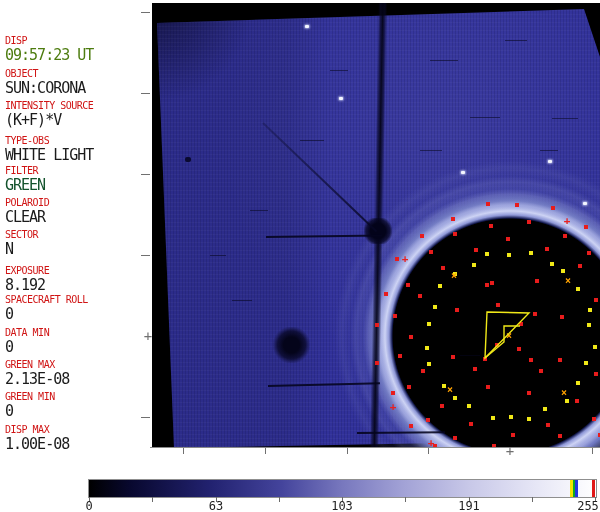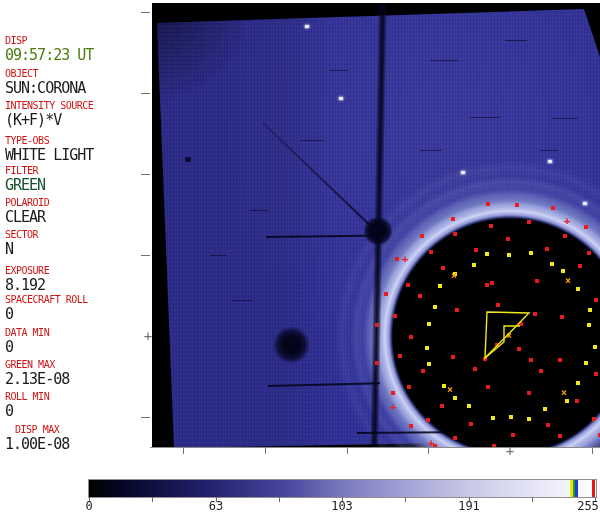--- a/index.html
+++ b/index.html
@@ -79,22 +79,22 @@
       <div class="meta-entry" style="top: 67.7px;"><div class="meta-label" style="color: rgb(208, 20, 20);">OBJECT</div><div class="meta-value" style="color: rgb(27, 27, 27);">SUN:CORONA</div></div>
       <div class="meta-entry" style="top: 100.05px;"><div class="meta-label" style="color: rgb(208, 20, 20);">INTENSITY SOURCE</div><div class="meta-value" style="color: rgb(27, 27, 27);">(K+F)*V</div></div>
       <div class="meta-entry" style="top: 135px;"><div class="meta-label" style="color: rgb(208, 20, 20);">TYPE-OBS</div><div class="meta-value" style="color: rgb(27, 27, 27);">WHITE LIGHT</div></div>
       <div class="meta-entry" style="top: 164.75px;"><div class="meta-label" style="color: rgb(208, 20, 20);">FILTER</div><div class="meta-value" style="color: #14532d;">GREEN</div></div>
       <div class="meta-entry" style="top: 197.1px;"><div class="meta-label" style="color: rgb(208, 20, 20);">POLAROID</div><div class="meta-value" style="color: rgb(27, 27, 27);">CLEAR</div></div>
       <div class="meta-entry" style="top: 229.45px;"><div class="meta-label" style="color: rgb(208, 20, 20);">SECTOR</div><div class="meta-value" style="color: rgb(27, 27, 27);">N</div></div>
       <div class="meta-entry" style="top: 265px;"><div class="meta-label" style="color: rgb(208, 20, 20);">EXPOSURE</div><div class="meta-value" style="color: rgb(27, 27, 27);">8.192</div></div>
       <div class="meta-entry" style="top: 294.15px;"><div class="meta-label" style="color: rgb(208, 20, 20);">SPACECRAFT ROLL</div><div class="meta-value" style="color: rgb(27, 27, 27);">0</div></div>
       <div class="meta-entry" style="top: 326.5px;"><div class="meta-label" style="color: rgb(208, 20, 20);">DATA MIN</div><div class="meta-value" style="color: rgb(27, 27, 27);">0</div></div>
       <div class="meta-entry" style="top: 358.85px;"><div class="meta-label" style="color: rgb(208, 20, 20);">GREEN MAX</div><div class="meta-value" style="color: rgb(27, 27, 27);">2.13E-08</div></div>
-      <div class="meta-entry" style="top: 391.2px;"><div class="meta-label" style="color: rgb(208, 20, 20);">ROLL MIN</div><div class="meta-value" style="color: rgb(27, 27, 27);">0</div></div>
-      <div class="meta-entry" style="top: 423.55px;"><div class="meta-label" style="color: rgb(208, 20, 20); text-align: center;">DISP MAX</div><div class="meta-value" style="color: rgb(27, 27, 27);">1.00E-08</div></div>
+      <div class="meta-entry" style="top: 391.2px;"><div class="meta-label" style="color: rgb(208, 20, 20);">GREEN MIN</div><div class="meta-value" style="color: rgb(27, 27, 27);">0</div></div>
+      <div class="meta-entry" style="top: 423.55px;"><div class="meta-label" style="color: rgb(208, 20, 20);">DISP MAX</div><div class="meta-value" style="color: rgb(27, 27, 27);">1.00E-08</div></div>
     </div>
 
   <div id="plot">
     <div id="quad"></div>
     <div id="glowdisk"></div>
     <div id="ripples"></div>
     <div id="pylon"></div>
     <div id="pylon-blob"></div>
     <div id="wire"></div>
     <div id="darkspot"></div>

